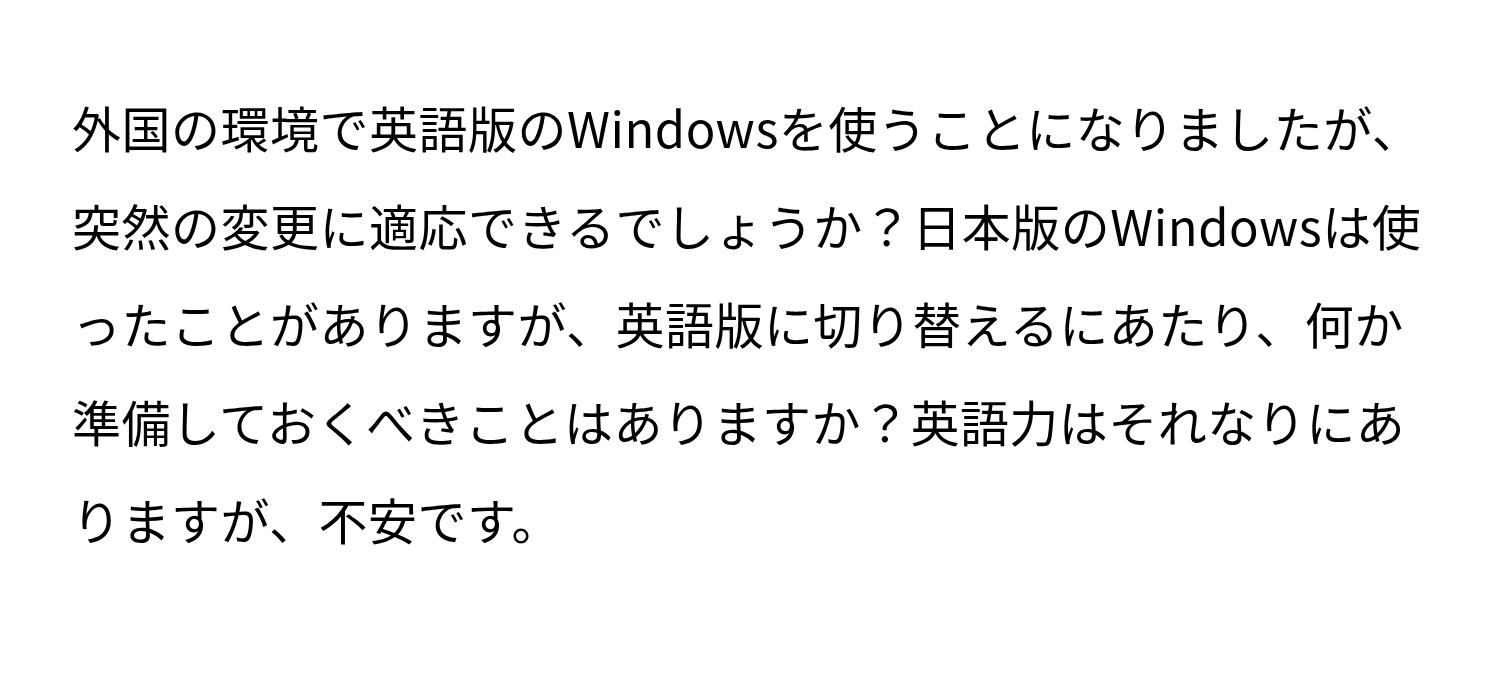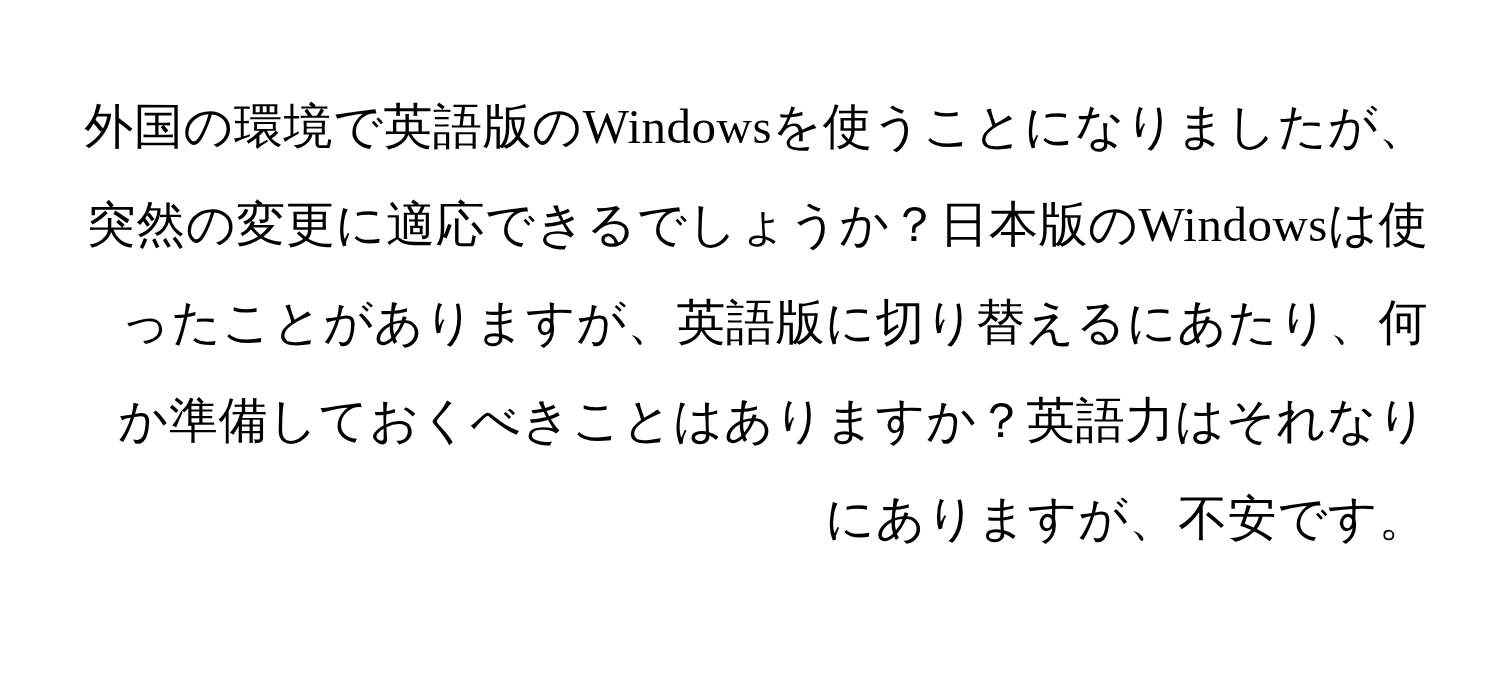--- a/index.html
+++ b/index.html
@@ -22,22 +22,21 @@
     }
     .content {
       width: 100%;
     }
     .paragraph {
       font-size: 49px;
       line-height: 2.0;
       color: #000000;
       letter-spacing: 0.01em;
       font-weight: 400;
-      text-align: right;
-      font-family: Liberation Serif, serif;
+      text-align: left;
     }
   </style>
 </head>
 <body>
 
 <div class="content">
   <p class="paragraph">外国の環境で英語版のWindowsを使うことになりましたが、突然の変更に適応できるでしょうか？日本版のWindowsは使ったことがありますが、英語版に切り替えるにあたり、何か準備しておくべきことはありますか？英語力はそれなりにありますが、不安です。</p>
 </div>
 
 </body></html>

